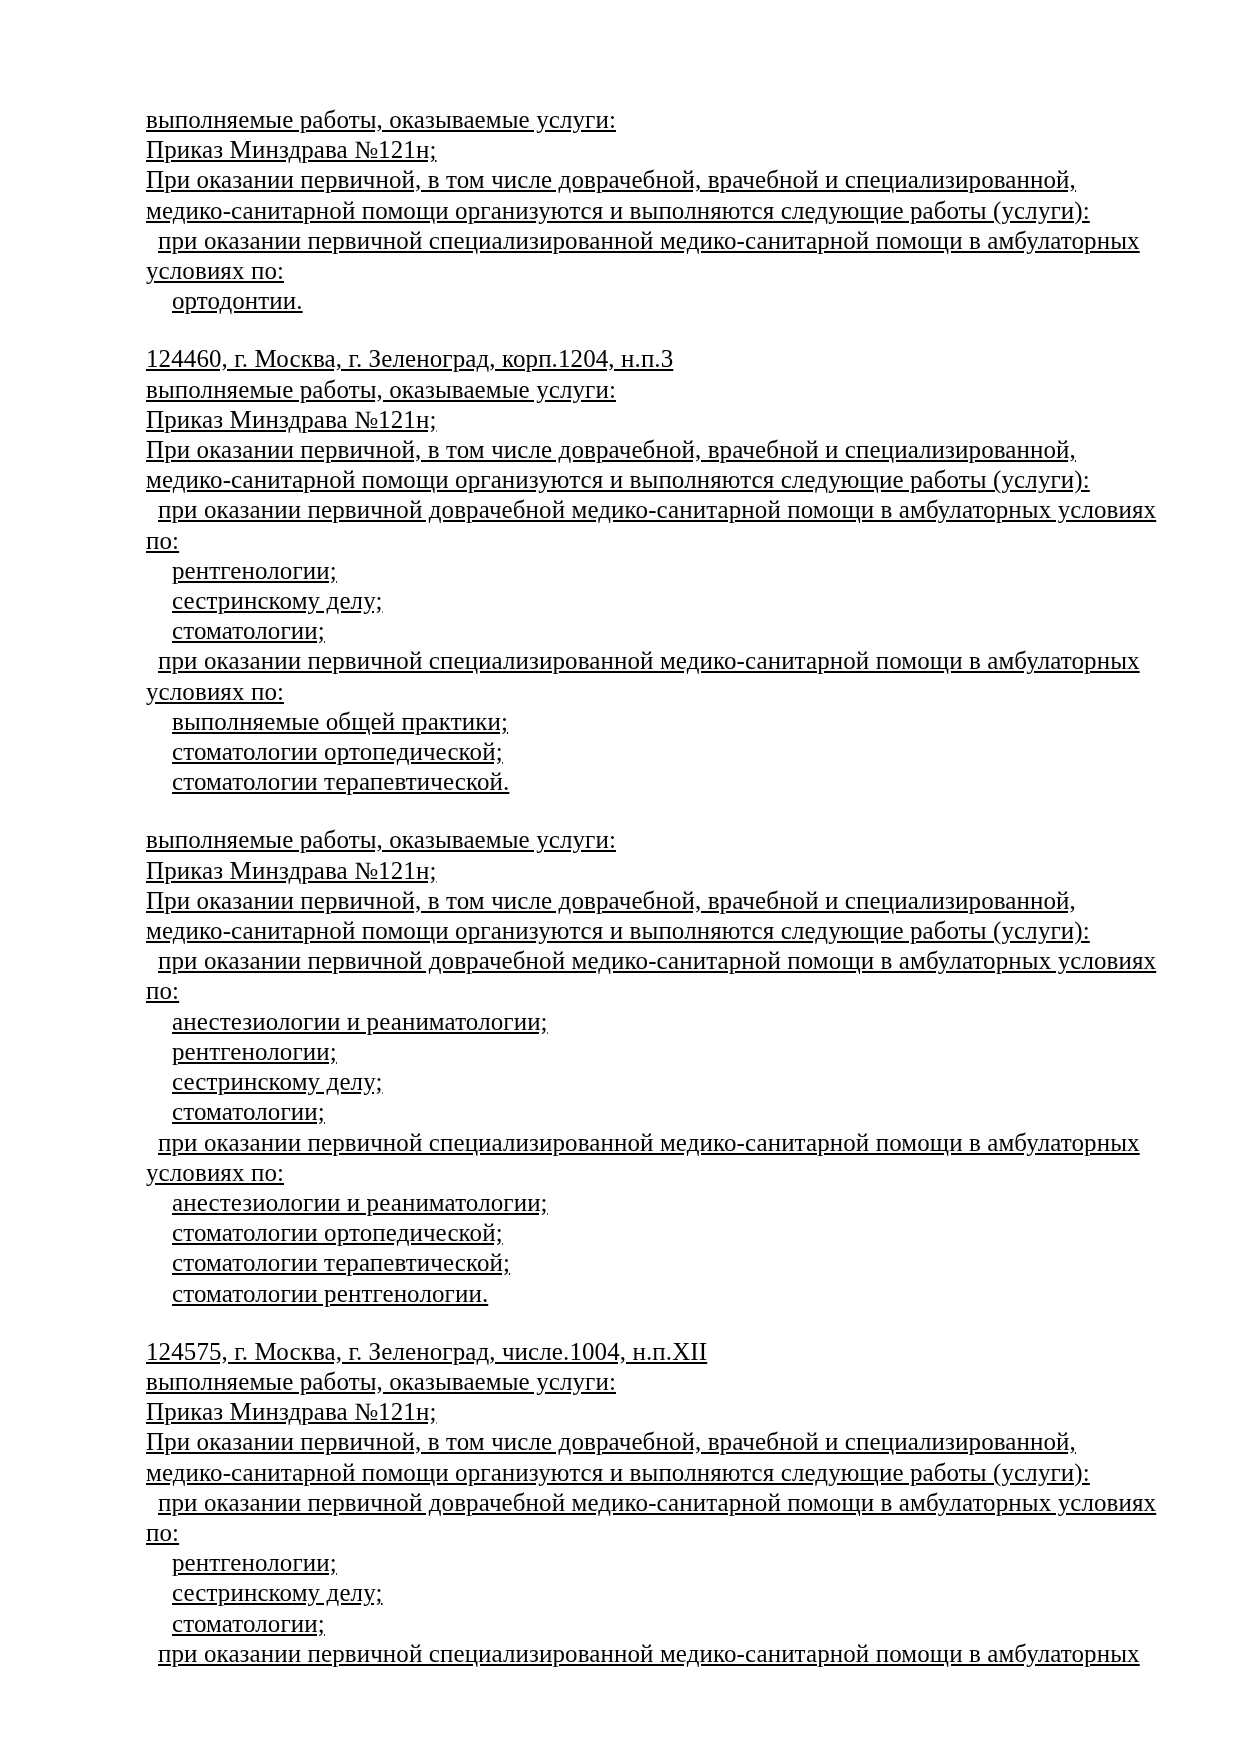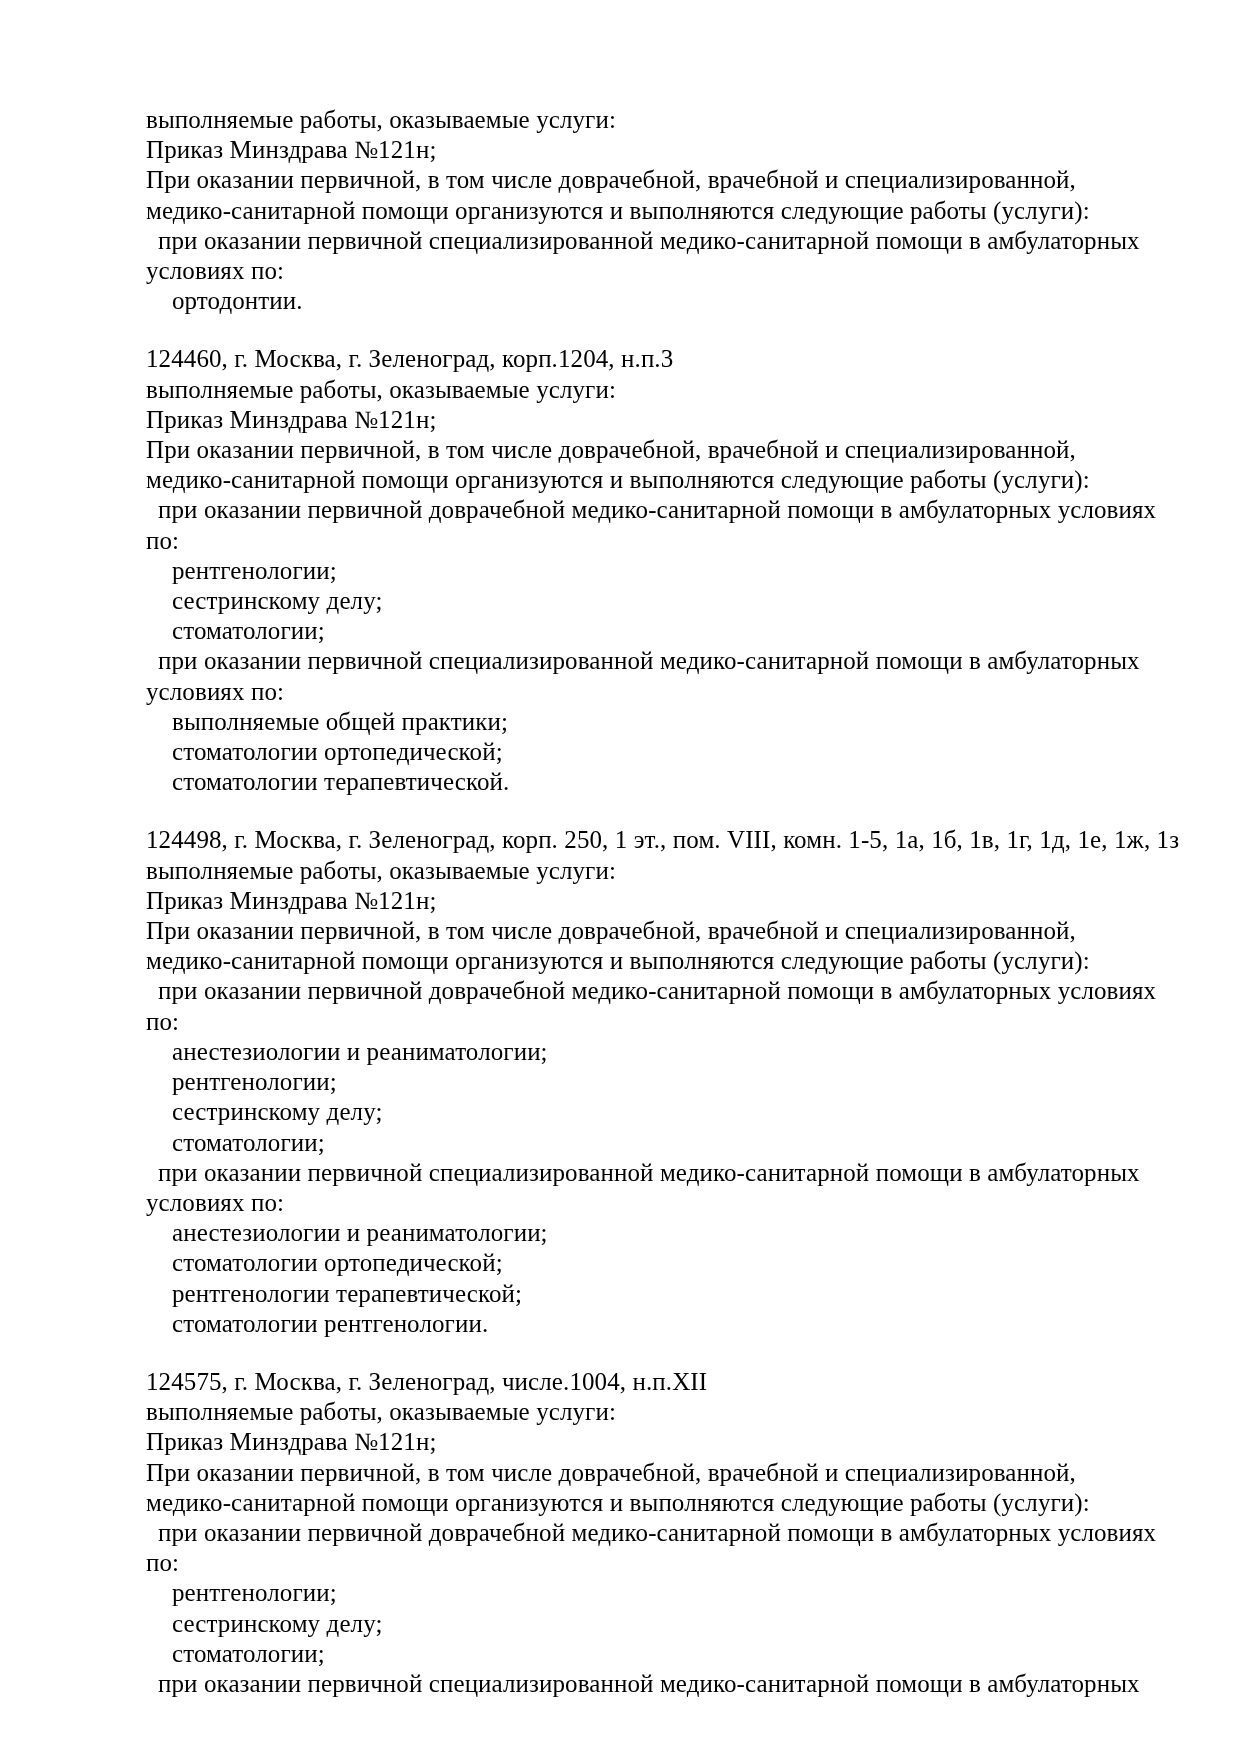--- a/index.html
+++ b/index.html
@@ -16,20 +16,21 @@
     box-sizing: border-box;
     width: 1240px;
     height: 1728px;
     padding: 105px 60px 0 146px;
     background: #ffffff;
     color: #000000;
     font-family: "Liberation Serif", "DejaVu Serif", serif;
     font-size: 25px;
     line-height: 30.2px;
     font-weight: 400;
+    text-decoration: underline;
   }
   .doc-block + .doc-block {
     margin-top: 28px; 
   }
   .doc-line {
     white-space: pre;
     letter-spacing: 0.1px;
   }
   .indent-0 { padding-left: 0; }
   .indent-1 { padding-left: 12px; }
@@ -59,36 +60,35 @@
       <div class="doc-line indent-2">рентгенологии;</div>
       <div class="doc-line indent-2">сестринскому делу;</div>
       <div class="doc-line indent-2">стоматологии;</div>
       <div class="doc-line indent-1">при оказании первичной специализированной медико-санитарной помощи в амбулаторных</div>
       <div class="doc-line indent-0">условиях по:</div>
       <div class="doc-line indent-2">выполняемые общей практики;</div>
       <div class="doc-line indent-2">стоматологии ортопедической;</div>
       <div class="doc-line indent-2">стоматологии терапевтической.</div>
     </section>
     <section class="doc-block">
-      <div class="doc-line indent-0">124498, г. Москва, г. Зеленоград, корп. 250, 1 эт., пом. VIII, комн. 1-5, 1а, 1б, 1в, 1г, 1д, 1е, 1ж, 1з</div>
       <div class="doc-line indent-0">выполняемые работы, оказываемые услуги:</div>
       <div class="doc-line indent-0">Приказ Минздрава №121н;</div>
       <div class="doc-line indent-0">При оказании первичной, в том числе доврачебной, врачебной и специализированной,</div>
       <div class="doc-line indent-0">медико-санитарной помощи организуются и выполняются следующие работы (услуги):</div>
       <div class="doc-line indent-1">при оказании первичной доврачебной медико-санитарной помощи в амбулаторных условиях</div>
       <div class="doc-line indent-0">по:</div>
       <div class="doc-line indent-2">анестезиологии и реаниматологии;</div>
       <div class="doc-line indent-2">рентгенологии;</div>
       <div class="doc-line indent-2">сестринскому делу;</div>
       <div class="doc-line indent-2">стоматологии;</div>
       <div class="doc-line indent-1">при оказании первичной специализированной медико-санитарной помощи в амбулаторных</div>
       <div class="doc-line indent-0">условиях по:</div>
       <div class="doc-line indent-2">анестезиологии и реаниматологии;</div>
       <div class="doc-line indent-2">стоматологии ортопедической;</div>
-      <div class="doc-line indent-2">рентгенологии терапевтической;</div>
+      <div class="doc-line indent-2">стоматологии терапевтической;</div>
       <div class="doc-line indent-2">стоматологии рентгенологии.</div>
     </section>
     <section class="doc-block">
       <div class="doc-line indent-0">124575, г. Москва, г. Зеленоград, числе.1004, н.п.XII</div>
       <div class="doc-line indent-0">выполняемые работы, оказываемые услуги:</div>
       <div class="doc-line indent-0">Приказ Минздрава №121н;</div>
       <div class="doc-line indent-0">При оказании первичной, в том числе доврачебной, врачебной и специализированной,</div>
       <div class="doc-line indent-0">медико-санитарной помощи организуются и выполняются следующие работы (услуги):</div>
       <div class="doc-line indent-1">при оказании первичной доврачебной медико-санитарной помощи в амбулаторных условиях</div>
       <div class="doc-line indent-0">по:</div>

